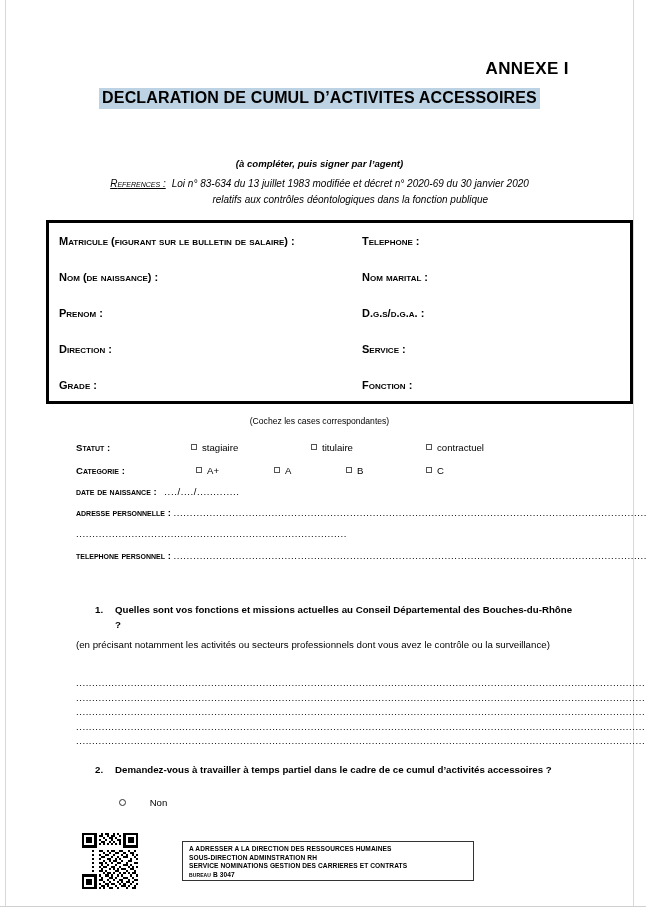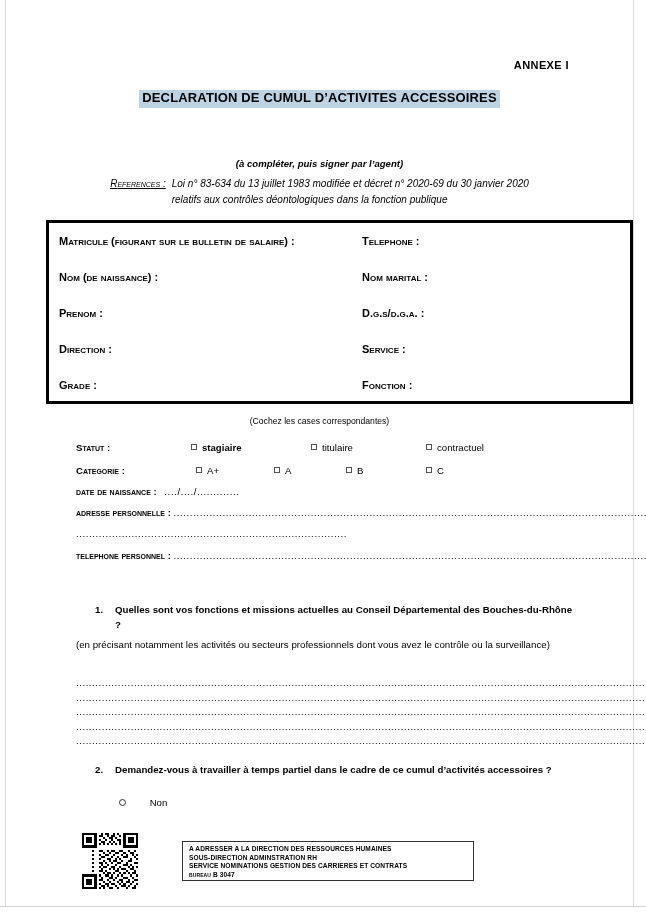--- a/index.html
+++ b/index.html
@@ -51,35 +51,35 @@
     width: 627px;
     height: 907px;
     background: #ffffff;
   }
 
   
   .annexe {
     position: absolute;
     right: 64px;
     top: 59px;
-    font-size: 11px;
+    font-size: 17px;
     font-weight: bold;
     letter-spacing: .4px;
   }
   .title-wrap {
     position: absolute;
     left: 0; right: 0;
     top: 88px;
     text-align: center;
   }
   .doc-title {
     display: inline-block;
     background: #bdd2e3;
     color: #000;
-    font-size: 13px;
+    font-size: 16px;
     font-weight: bold;
     letter-spacing: .15px;
     padding: 1px 3px 2px 3px;
     line-height: 1.15;
   }
   .subtitle {
     position: absolute;
     left: 0; right: 0;
     top: 107px;
     text-align: center;
@@ -111,20 +111,21 @@
   .refs-label {
     font-variant: small-caps;
     text-transform: lowercase;
     text-decoration: underline;
     white-space: nowrap;
     margin-right: 6px;
     padding-top: 0px;
   }
   .refs-label::first-letter { text-transform: uppercase; }
   .refs-text {
+    text-align: center;
     max-width: 400px;
   }
 
   
   .ident-box {
     position: absolute;
     left: 40px;
     top: 220px;
     width: 587px;
     height: 184px;
@@ -307,21 +308,21 @@
       </div>
       <div class="ident-row" style="top:156px;">
         <span class="ident-cell ident-left smallcaps">GRADE :</span>
         <span class="ident-cell ident-right smallcaps">FONCTION :</span>
       </div>
     </div>
 
     <div class="cochez">(Cochez les cases correspondantes)</div>
 
     <div class="fieldline fl-label smallcaps" style="left:70px; top:442px;">STATUT :</div>
-    <div class="opt" style="left:185px; top:442px;font-weight:bold;">
+    <div class="opt" style="left:185px; top:442px;">
       <span class="cb"></span><span>stagiaire</span>
     </div>
     <div class="opt" style="left:305px; top:442px;">
       <span class="cb"></span><span>titulaire</span>
     </div>
     <div class="opt" style="left:420px; top:442px;">
       <span class="cb"></span><span>contractuel</span>
     </div>
 
     <div class="fieldline fl-label smallcaps" style="left:70px; top:465px;">CATEGORIE :</div>

